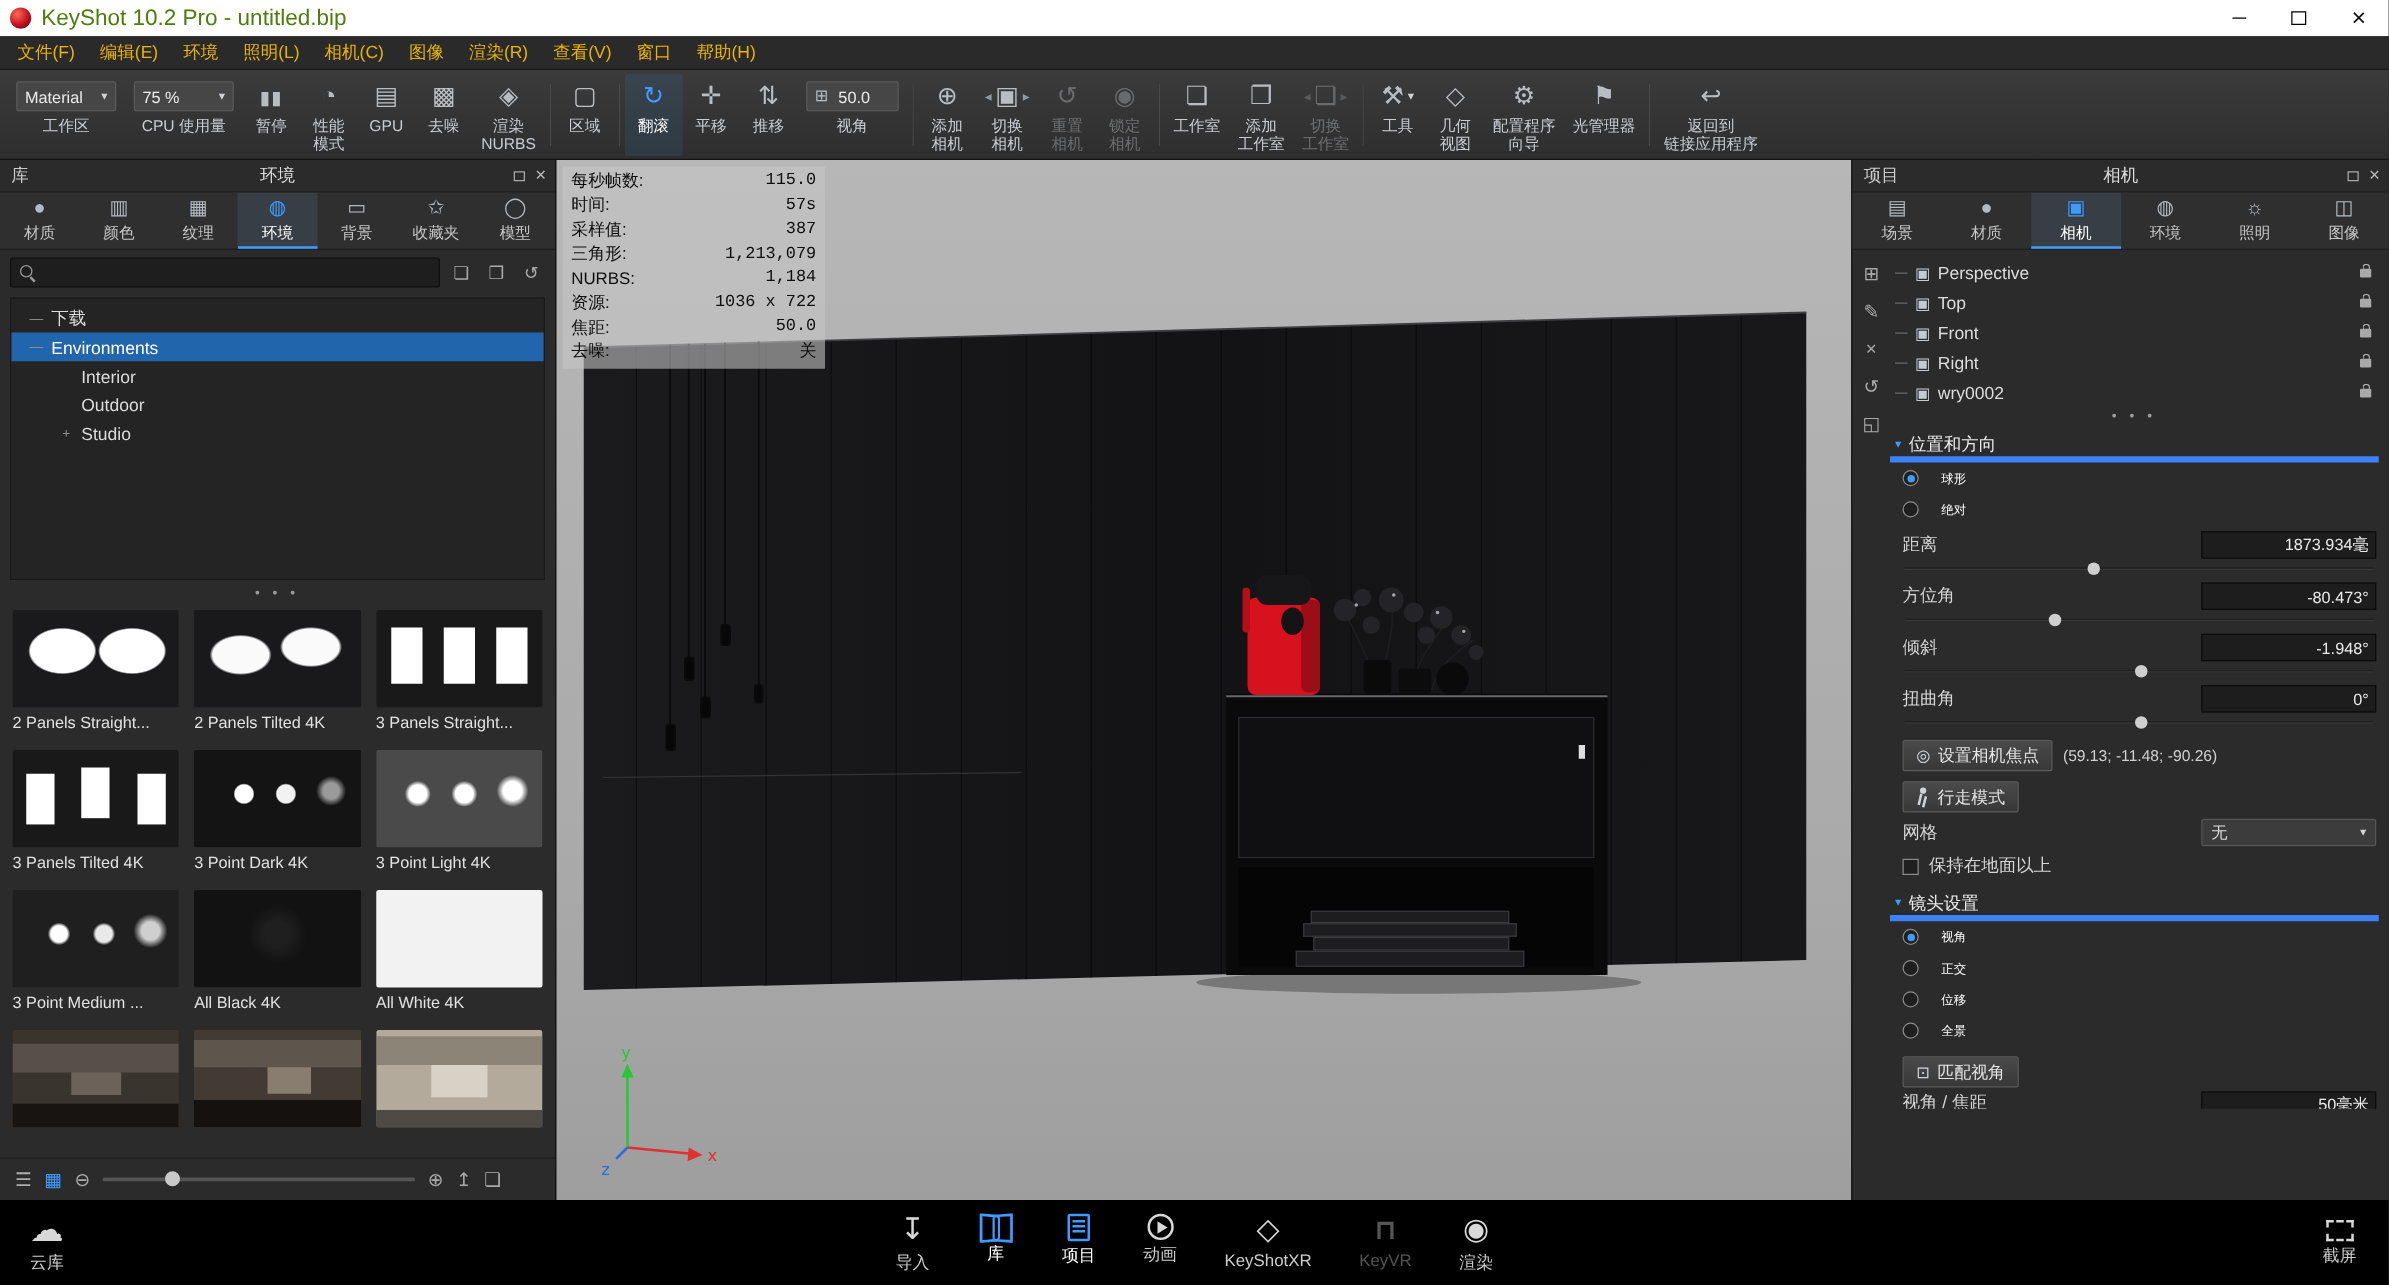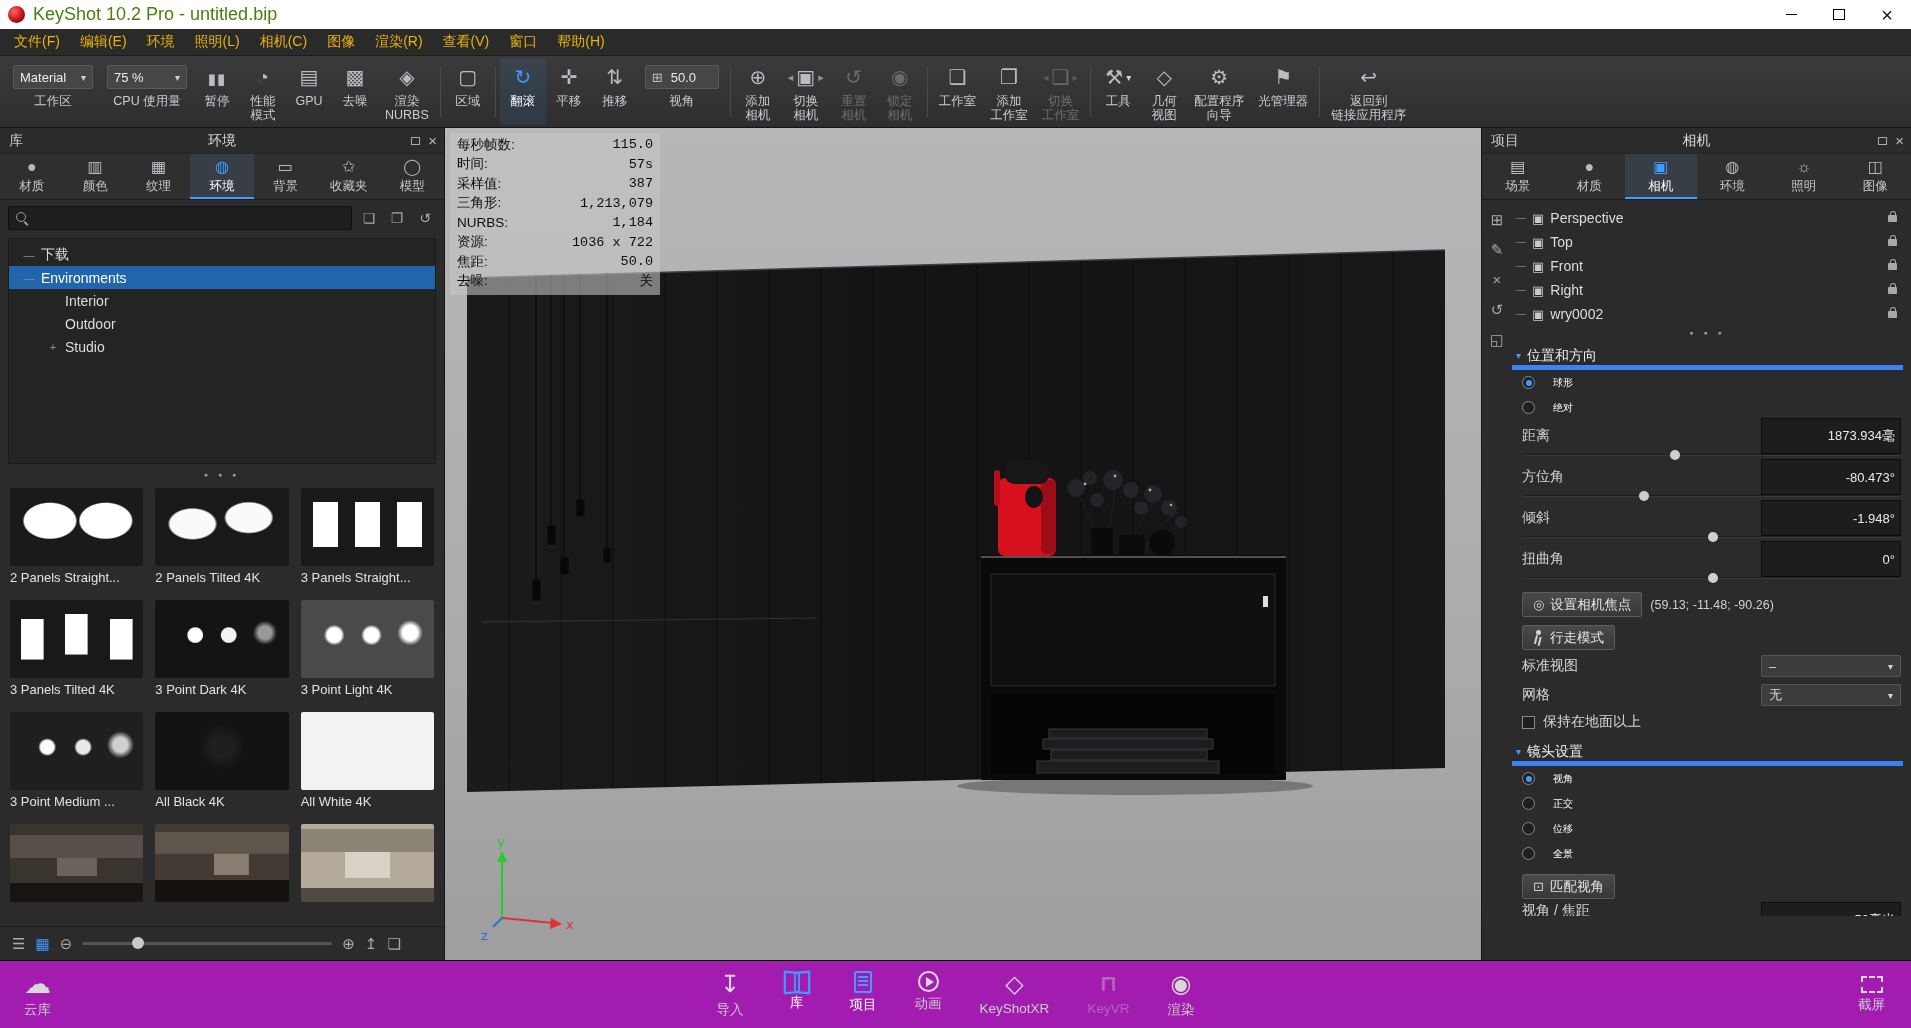--- a/index.html
+++ b/index.html
@@ -212,21 +212,21 @@
 
   .radio-row{height:25px;display:flex;align-items:center;gap:18px;color:#ffffff;font-size:10px;padding-left:10px}
   .radio{width:13px;height:13px;border-radius:50%;border:1px solid #8a8a8a;background:#1f1f1f;position:relative;flex:none}
   .radio.sel::after{content:"";position:absolute;inset:2.5px;border-radius:50%;background:#3f9bff}
   .checkbox{width:13px;height:13px;border:1px solid #8a8a8a;background:#1f1f1f;flex:none}
   .check-row{height:24px;display:flex;align-items:center;gap:8px;color:#d6d6d6;font-size:14px;padding-left:10px;margin-top:2px}
 
   .param{margin-top:5px;padding:0 2px 0 10px}
   .param-top{display:flex;align-items:center;justify-content:space-between;height:22px}
   .param-label{color:#d6d6d6;font-size:14px;white-space:nowrap}
-  .param-field{width:140px;height:36px;background:#1d1d1d;border:1px solid #0c0c0c;color:#eaeaea;font-size:13px;
+  .param-field{width:140px;height:22px;background:#1d1d1d;border:1px solid #0c0c0c;color:#eaeaea;font-size:13px;
     display:flex;align-items:center;justify-content:flex-end;padding:0 5px;overflow:hidden;white-space:nowrap;flex:none}
   .param-slider{height:13px;position:relative;margin-top:1px}
   .param-slider::before{content:"";position:absolute;left:2px;right:2px;top:6px;height:1px;background:#1e1e1e;
     border-bottom:1px solid #3a3a3a}
   .param-handle{position:absolute;top:2px;width:10px;height:10px;border-radius:50%;background:#cfcfcf}
 
   .focus-row{display:flex;align-items:center;gap:8px;margin:8px 2px 0 10px}
   .pbutton{height:25px;background:linear-gradient(#4a4a4a,#383838);border:1px solid #5c5c5c;border-radius:2px;
     color:#e4e4e4;font-size:13.5px;display:inline-flex;align-items:center;gap:6px;padding:0 10px;white-space:nowrap;
     font-family:"Liberation Sans","DejaVu Sans",sans-serif}
@@ -236,21 +236,21 @@
   .i-walk::before{content:"";position:absolute;top:0;left:3px;width:5px;height:5px;border-radius:50%;background:#cfd3d8}
   .i-walk::after{content:"";position:absolute;top:5px;left:2px;width:2px;height:9px;background:#cfd3d8;
     transform:rotate(14deg);box-shadow:4px 1px 0 #cfd3d8}
 
   .kv-row{display:flex;align-items:center;justify-content:space-between;height:26px;padding:0 2px 0 10px;margin-top:3px}
   .kv-dd{width:140px;height:22px;background:#3c3c3c;border:1px solid #565656;border-radius:2px;
     display:flex;align-items:center;justify-content:space-between;padding:0 7px;color:#ddd;font-size:13px;flex:none}
   .kv-row.cut{overflow:hidden;height:14px;align-items:flex-start}
 
   
-  .dock{height:68px;background:#a21caf;border-top:1px solid #000;position:relative;
+  .dock{height:68px;background:#000000;border-top:1px solid #000;position:relative;
     display:flex;align-items:center;flex:none}
   .dock-left{position:absolute;left:24px}
   .dock-center{margin:0 auto;display:flex;gap:38px}
   .dock-right{position:absolute;right:26px}
   .dock-item{display:flex;flex-direction:column;align-items:center;gap:3px;color:#cdcdcd;font-size:13.5px}
   .dicon{height:27px;display:flex;align-items:center;justify-content:center;color:#d8d8d8;line-height:1}
   .dock-item.active .dicon{color:#3f9bff}
   .dock-item.active .dock-label{color:#fff}
   .dock-item.disabled{opacity:.4}
   .i-cloud::before{content:"☁";font-size:27px}
@@ -897,27 +897,20 @@
             <span class="coords">(59.13; -11.48; -90.26)</span>
           </div>
           <div class="focus-row">
             <button class="pbutton">
               <span class="i-walk"></span>
               <span>行走模式</span>
             </button>
           </div>
 
           <div class="kv-row">
-            <span class="param-label">标准视图</span>
-            <span class="kv-dd">
-              <span>–</span>
-              <span class="chev"></span>
-            </span>
-          </div>
-          <div class="kv-row">
             <span class="param-label">网格</span>
             <span class="kv-dd">
               <span>无</span>
               <span class="chev"></span>
             </span>
           </div>
           <div class="check-row">
             <span class="checkbox"></span>
             <span>保持在地面以上</span>
           </div>

